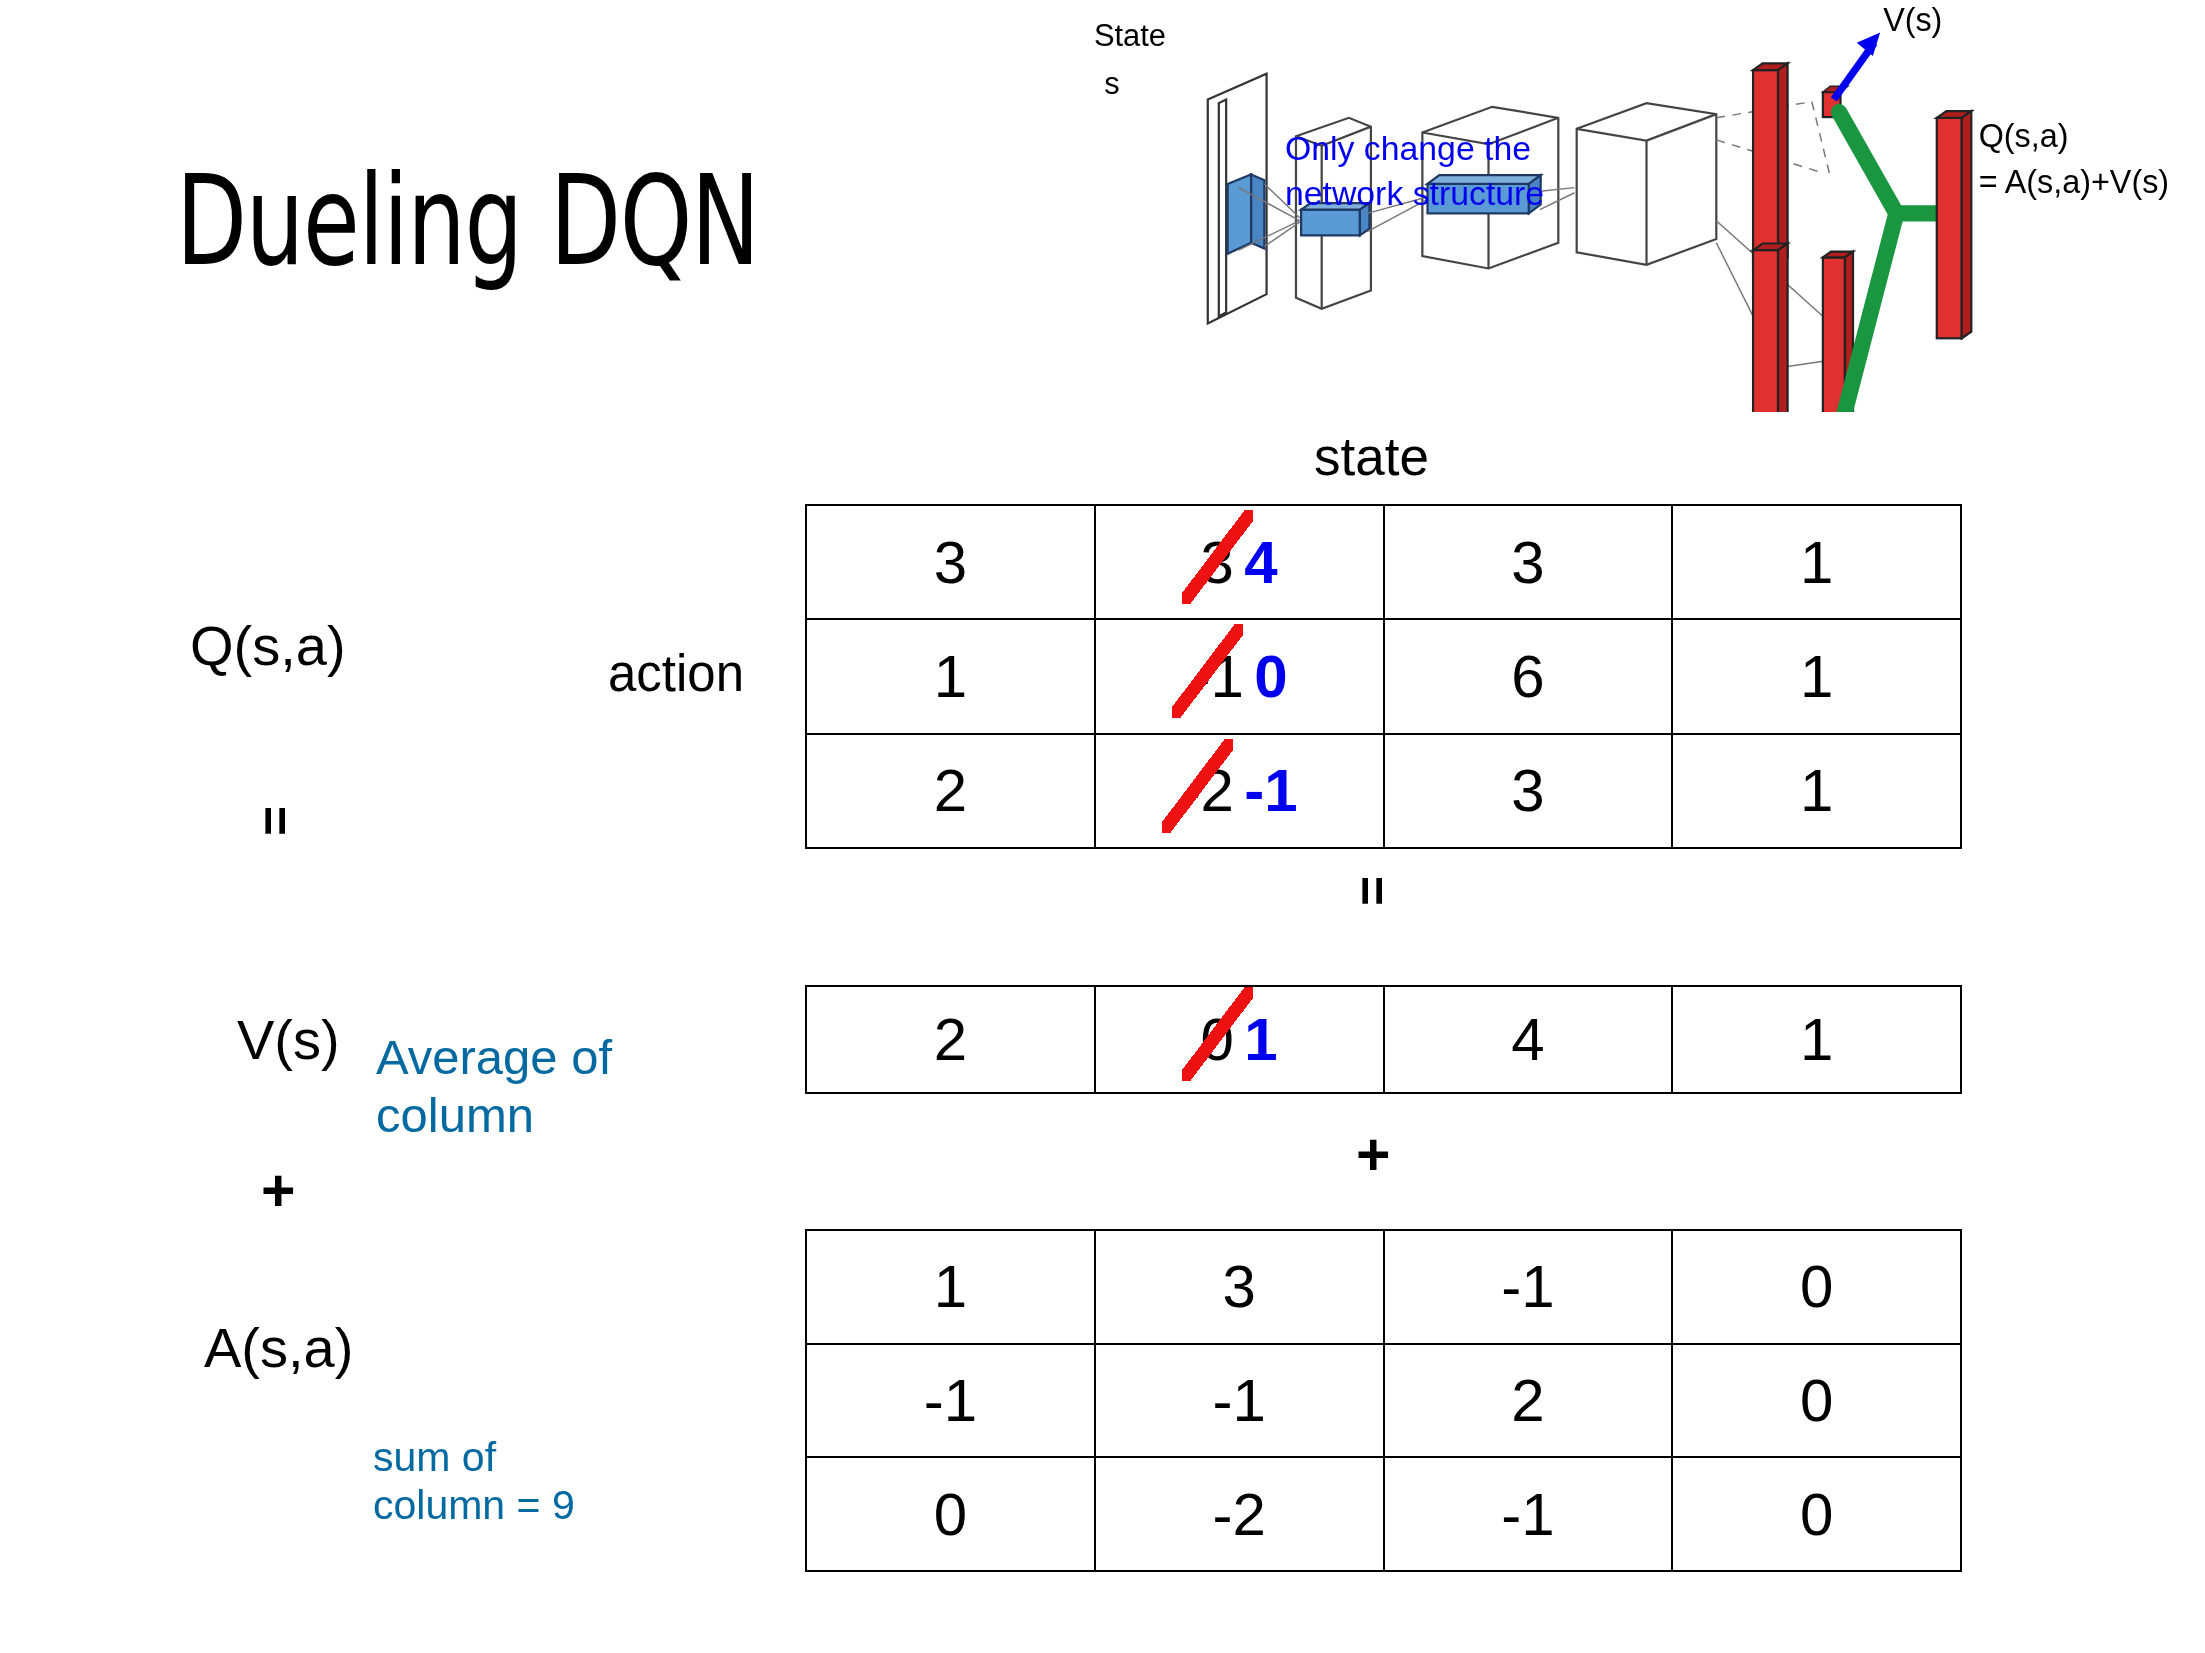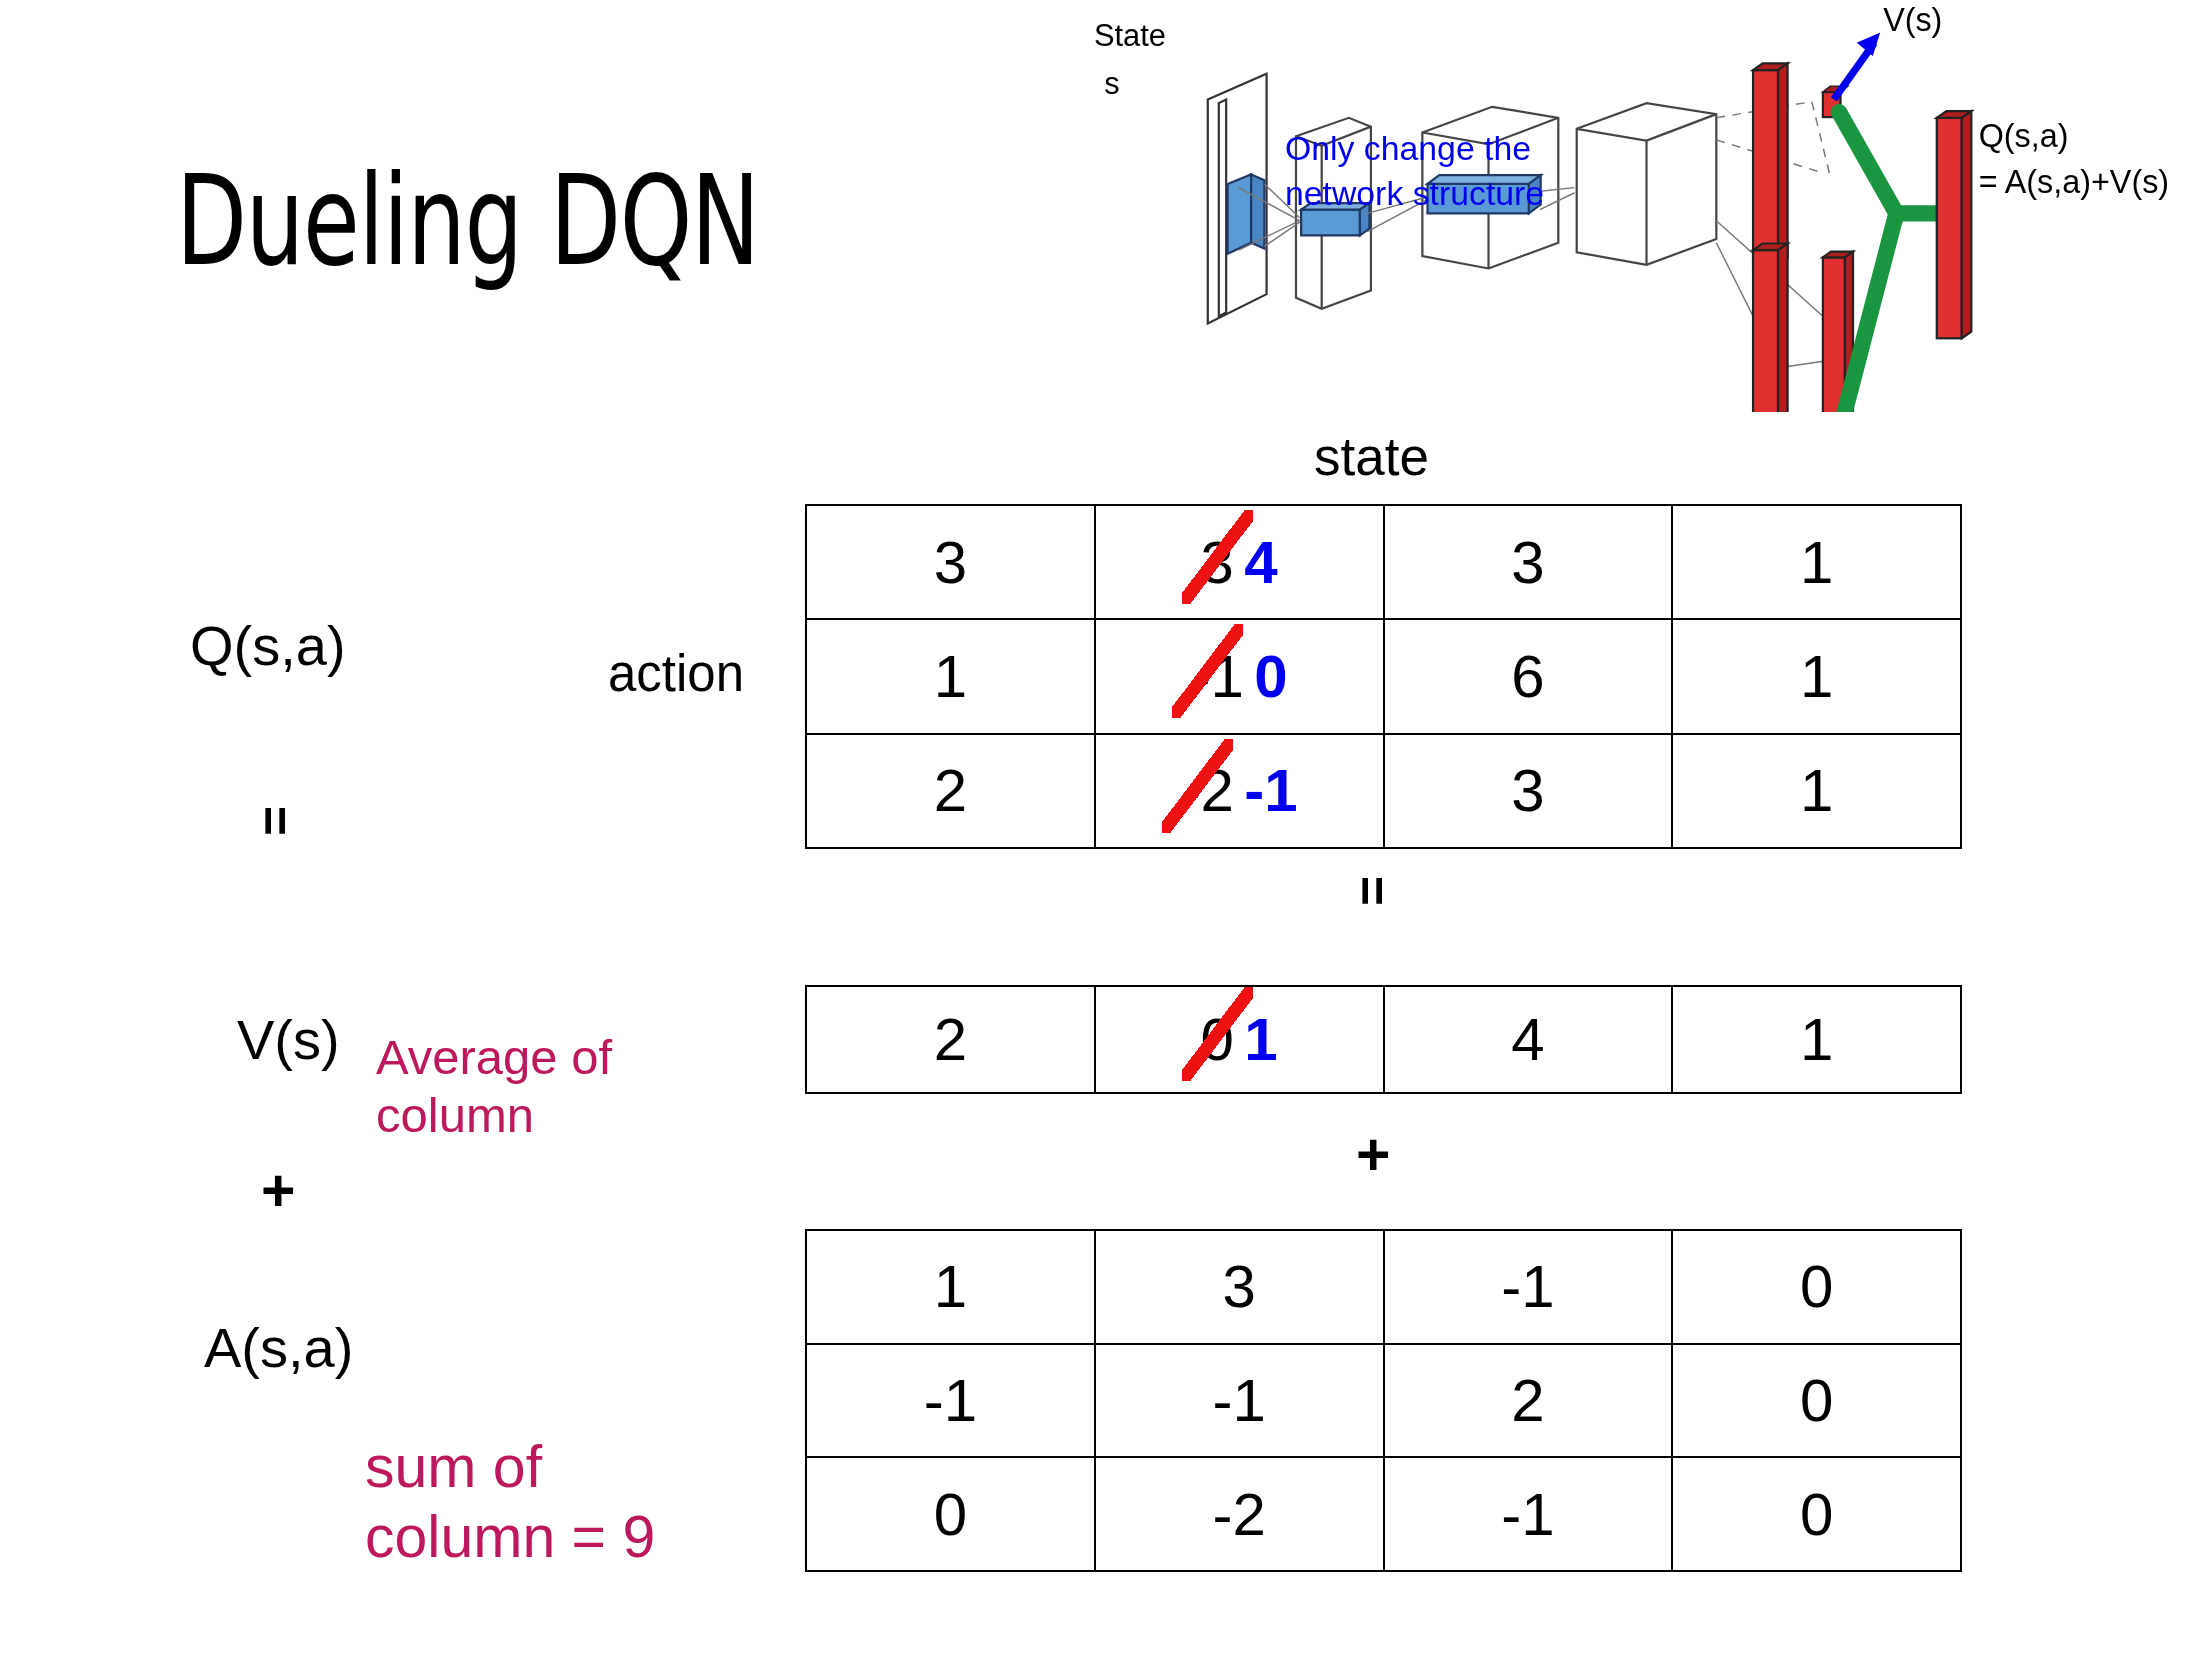--- a/index.html
+++ b/index.html
@@ -35,21 +35,21 @@
   .nd-blue{fill:#0000ee;font-family:"Liberation Sans",sans-serif;}
 
   
   .lbl{
     color:#000;
     font-family:"Liberation Sans",sans-serif;
     white-space:nowrap;
     line-height:1.05;
   }
   .blue-note{
-    color:#be185d;
+    color:#0369a1;
     font-family:"Liberation Sans",sans-serif;
     line-height:1.18;
   }
 
   
   .eq-rot{
     display:inline-block;
     transform:rotate(90deg);
     font-weight:700;
   }
@@ -224,21 +224,21 @@
 
 <div class="abs blue-note" style="left:376px;top:1029px;font-size:49px;">
   <div>Average of</div>
   <div>column</div>
 </div>
 
 <div class="abs lbl" style="left:261px;top:1161px;font-size:59px;font-weight:700;">+</div>
 
 <div class="abs lbl" style="left:204px;top:1319px;font-size:56px;">A(s,a)</div>
 
-<div class="abs blue-note" style="left:365px;top:1433px;font-size:59px;">
+<div class="abs blue-note" style="left:373px;top:1433px;font-size:41px;">
   <div>sum of</div>
   <div>column = 9</div>
 </div>
 
 <div class="abs lbl" style="left:1356px;top:864px;font-size:51px;">
   <span class="eq-rot">=</span>
 </div>
 
 <div class="abs lbl" style="left:1356px;top:1125px;font-size:59px;font-weight:700;">+</div>
 

